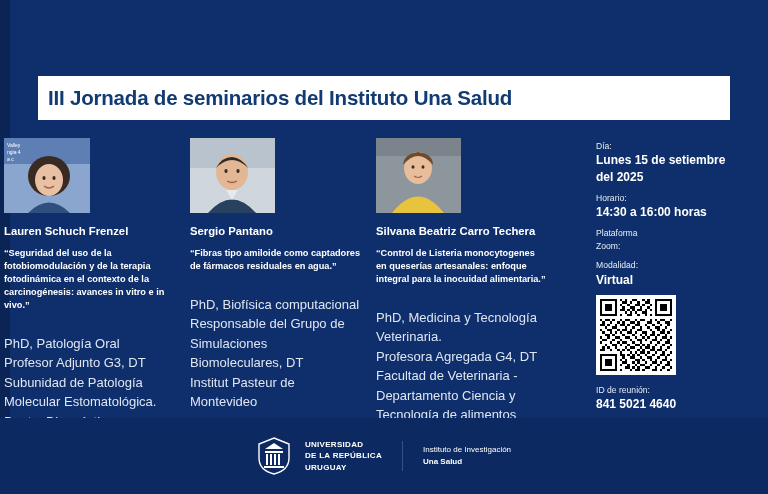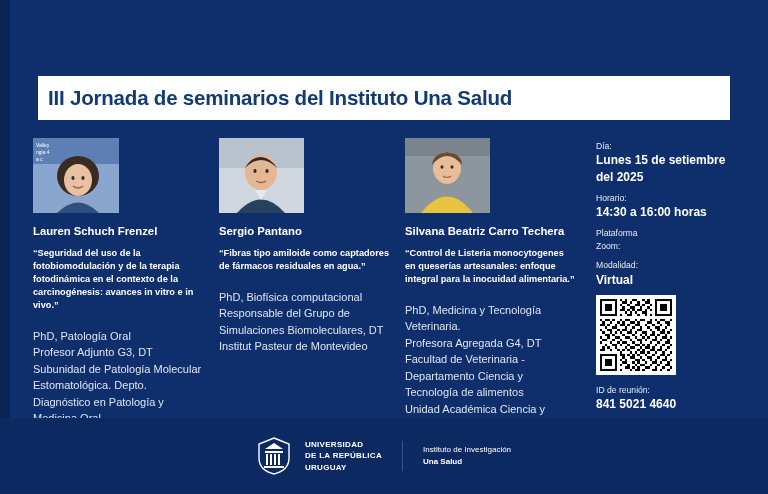--- a/index.html
+++ b/index.html
@@ -32,21 +32,21 @@
   .title-band .title-text {
     color: #123a73;
     font-size: 20.5px;
     font-weight: bold;
     letter-spacing: -0.2px;
     white-space: nowrap;
   }
   
   .speakers {
     position: absolute;
-    left: 33px;
+    left: 4px;
     top: 138px;
     width: 560px;
     display: flex;
     gap: 0px;
   }
   .speaker {
     width: 186px;
     padding-right: 14px;
   }
   .photo {
@@ -66,23 +66,23 @@
   }
   .talk-title {
     color: #ffffff;
     font-size: 9.2px;
     font-weight: bold;
     line-height: 1.42;
     margin-top: 8px;
   }
   .affil {
     color: #dfe6f2;
-    font-size: 11px;
+    font-size: 13px;
     line-height: 1.5;
-    margin-top: 16px;
+    margin-top: 22px;
   }
   
   .info {
     position: absolute;
     left: 596px;
     top: 140px;
     width: 150px;
     color: #ffffff;
   }
   .info .lbl {

